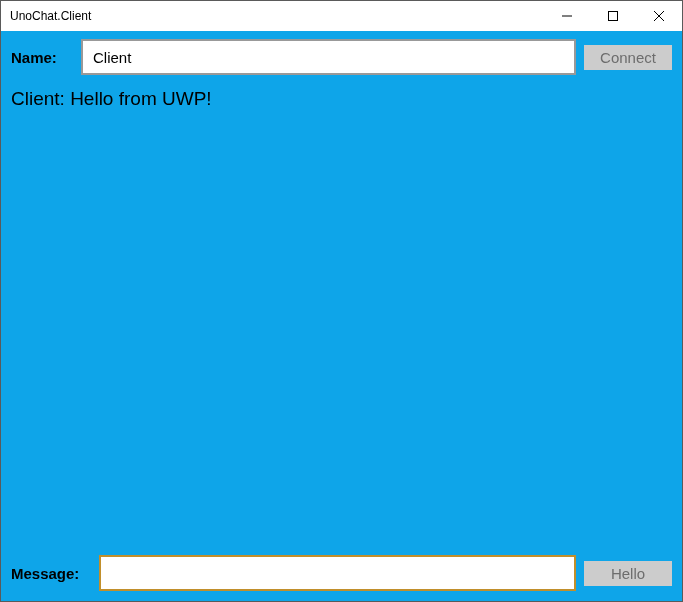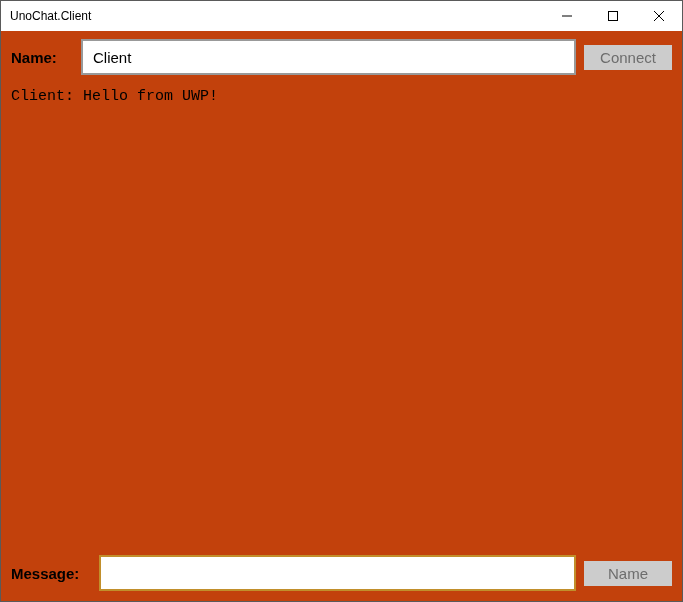--- a/index.html
+++ b/index.html
@@ -10,21 +10,21 @@
     body {
       font-family: "Segoe UI", Tahoma, sans-serif;
       background: #fff;
     }
     .window {
       width: 683px;
       height: 602px;
       border: 1px solid #5a5a5a;
       display: flex;
       flex-direction: column;
-      background: #c2410c;
+      background: #0ea5e9;
     }
     .titlebar {
       height: 30px;
       display: flex;
       align-items: center;
       padding-left: 9px;
       background: #fff;
     }
     .titlebar-title {
       font-size: 12px;
@@ -98,24 +98,23 @@
       font-family: inherit;
       color: #6d6d6d;
       cursor: default;
     }
     .log-area {
       flex: 1;
       padding-top: 2px;
       overflow: auto;
     }
     .log-line {
-      font-size: 15px;
+      font-size: 19px;
       color: #000;
       line-height: 1.3;
-      font-family: Liberation Mono, monospace;
     }
     .row-bottom {
       margin-top: 12px;
     }
   </style>
 </head>
 <body>
 
 <div class="window">
   <div class="titlebar">
@@ -147,16 +146,16 @@
       <button class="btn">Connect</button>
     </div>
 
     <div class="log-area">
       <div class="log-line">Client: Hello from UWP!</div>
     </div>
 
     <div class="row row-bottom">
       <div class="label label-message">Message:</div>
       <input type="text" class="text-input text-input-message" value="" style="">
-      <button class="btn">Name</button>
+      <button class="btn">Hello</button>
     </div>
   </div>
 </div>
 
 </body></html>

